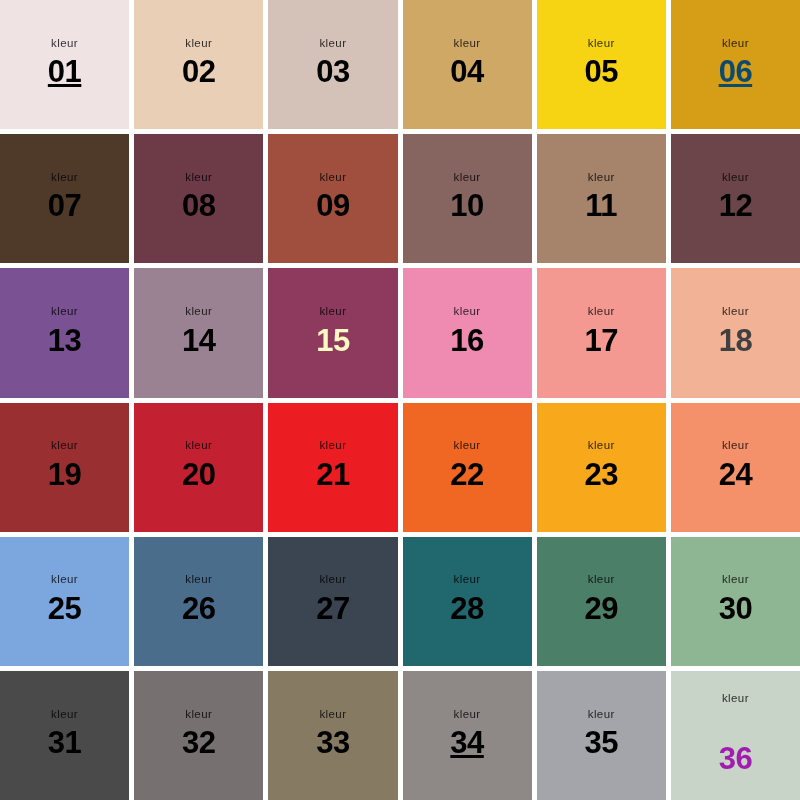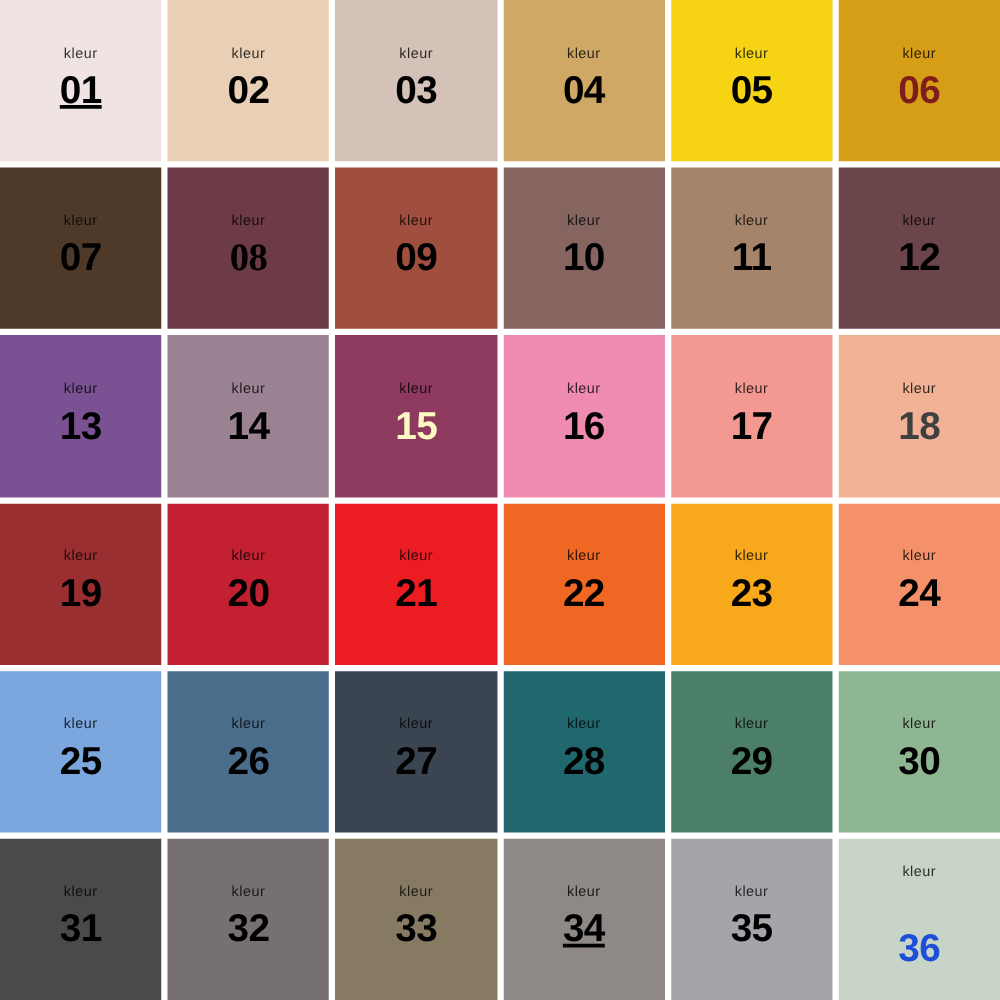--- a/index.html
+++ b/index.html
@@ -92,33 +92,33 @@
     </div>
     <div class="swatch" style="background: rgb(247, 212, 19);">
       <div class="swatch-inner">
         <div class="swatch-label" style="color: rgba(0, 0, 0, 0.8);">kleur</div>
         <div class="swatch-number" style="color: rgb(0, 0, 0);">05</div>
       </div>
     </div>
     <div class="swatch" style="background: rgb(214, 157, 22);">
       <div class="swatch-inner">
         <div class="swatch-label" style="color: rgba(0, 0, 0, 0.8);">kleur</div>
-        <div class="swatch-number" style="color: #7f1d1d;">06</div>
+        <div class="swatch-number" style="color: #0c4a6e; text-decoration: underline;">06</div>
       </div>
     </div>
     <div class="swatch" style="background: rgb(79, 58, 42);">
       <div class="swatch-inner">
         <div class="swatch-label" style="color: rgba(0, 0, 0, 0.8);">kleur</div>
         <div class="swatch-number" style="color: rgb(0, 0, 0);">07</div>
       </div>
     </div>
     <div class="swatch" style="background: rgb(109, 58, 71);">
       <div class="swatch-inner">
         <div class="swatch-label" style="color: rgba(0, 0, 0, 0.8);">kleur</div>
-        <div class="swatch-number" style="color: rgb(0, 0, 0); font-family: Liberation Serif, serif;">08</div>
+        <div class="swatch-number" style="color: rgb(0, 0, 0);">08</div>
       </div>
     </div>
     <div class="swatch" style="background: rgb(160, 79, 62);">
       <div class="swatch-inner">
         <div class="swatch-label" style="color: rgba(0, 0, 0, 0.8);">kleur</div>
         <div class="swatch-number" style="color: rgb(0, 0, 0);">09</div>
       </div>
     </div>
     <div class="swatch" style="background: rgb(134, 100, 96);">
       <div class="swatch-inner">
@@ -272,16 +272,16 @@
     </div>
     <div class="swatch" style="background: rgb(164, 165, 170);">
       <div class="swatch-inner">
         <div class="swatch-label" style="color: rgba(0, 0, 0, 0.8);">kleur</div>
         <div class="swatch-number" style="color: rgb(0, 0, 0);">35</div>
       </div>
     </div>
     <div class="swatch" style="background: rgb(201, 212, 200);">
       <div class="swatch-inner">
         <div class="swatch-label" style="color: rgba(0, 0, 0, 0.8);">kleur</div>
-        <div class="swatch-number" style="color: #1d4ed8; margin-top: 32px;">36</div>
+        <div class="swatch-number" style="color: #a21caf; margin-top: 32px;">36</div>
       </div>
     </div>
   </div>
 
 </body></html>

